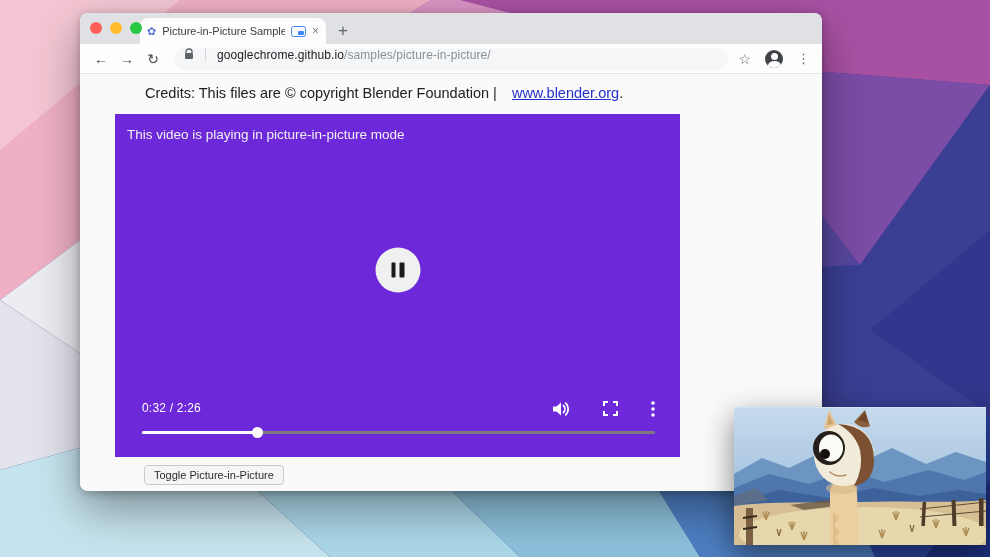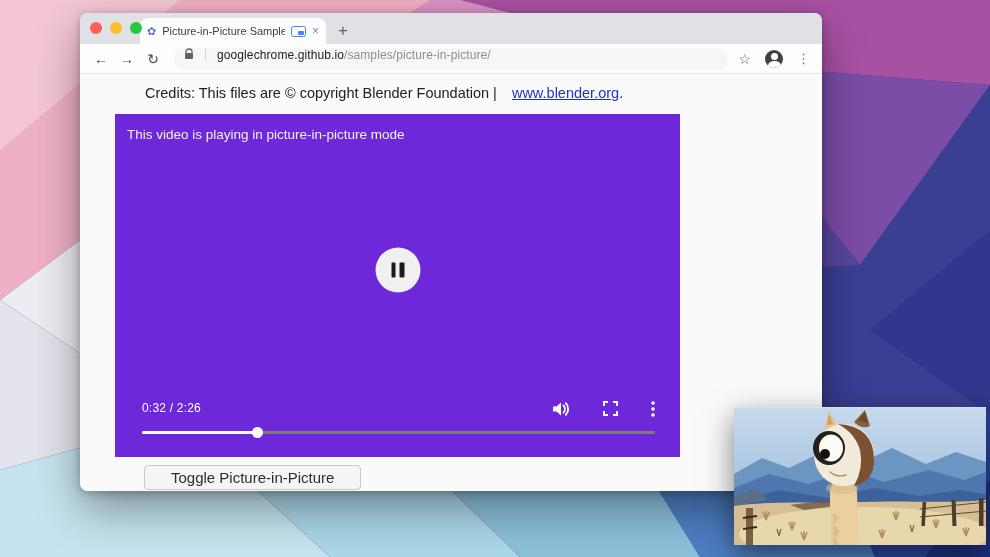--- a/index.html
+++ b/index.html
@@ -58,22 +58,22 @@
   .video-controls { position:absolute; left:27px; right:25px; bottom:40px; display:flex; align-items:flex-start; }
   .time-display { color:#fff; font-size:12px; letter-spacing:.2px; }
   .vc-spacer { flex:1; }
   .vc-icon { margin-left:33px; display:flex; align-items:center; }
   .progress-row { position:absolute; left:27px; right:25px; bottom:20px; height:10px; }
   .progress-track { position:absolute; left:0; right:0; top:4px; height:3px; background:#7c7c7c; border-radius:2px; }
   .progress-fill { position:absolute; left:0; top:4px; height:3px; background:#fff; border-radius:2px; }
   .progress-thumb { position:absolute; top:0; width:11px; height:11px; margin-left:-5px; border-radius:50%; background:#fff; }
 
   .toggle-btn {
-    margin:8px 0 14px 64px; font-family:"Liberation Sans",sans-serif; font-size:15px; color:#2d2d2d;
-    background:#f6f5f6; border:1px solid #c8c8c8; border-radius:4px; padding:3px 26px;
+    margin:8px 0 14px 64px; font-family:"Liberation Sans",sans-serif; font-size:11px; color:#2d2d2d;
+    background:#f6f5f6; border:1px solid #c8c8c8; border-radius:4px; padding:3px 9px;
   }
 
   
   .pip-window {
     position:absolute; left:734px; top:407px; width:252px; height:138px;
     box-shadow:0 10px 28px rgba(0,0,0,.5); border-top:1px solid rgba(255,255,255,.55);
     background:#9cc0e2; overflow:hidden;
   }
   .pip-window svg { display:block; }
 </style>

